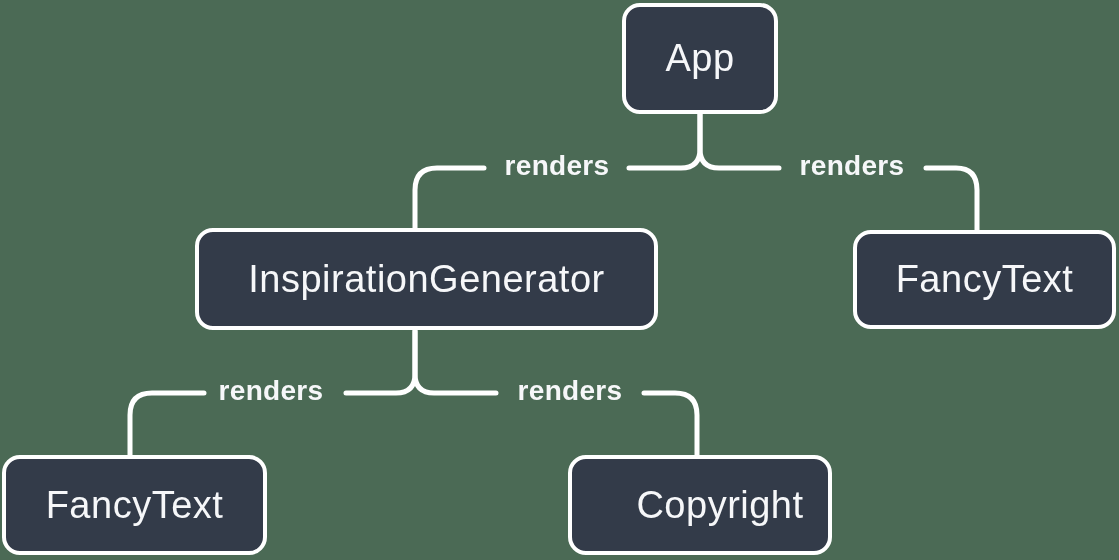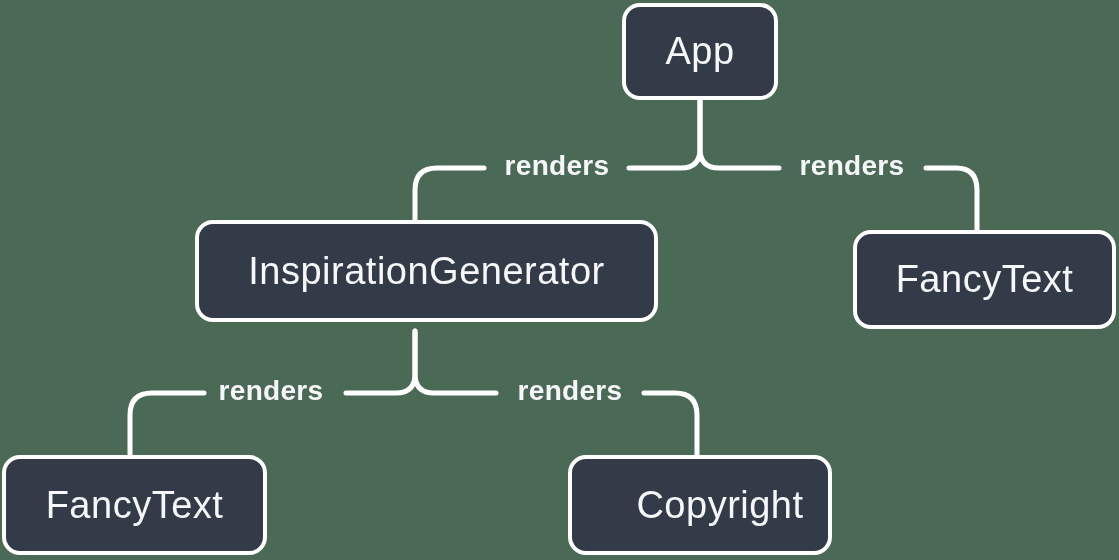--- a/index.html
+++ b/index.html
@@ -69,23 +69,23 @@
 
     <path d="M415,331 L415,374 Q415,393 396,393 L346,393"></path>
 
     <path d="M204,393 L152,393 Q130,393 130,415 L130,455"></path>
 
     <path d="M415,331 L415,374 Q415,393 434,393 L496,393"></path>
 
     <path d="M644,393 L675,393 Q697,393 697,415 L697,455"></path>
   </svg>
 
-  <div class="node" style="left:622px; top:3px; width:156px; height:97px;">App</div>
+  <div class="node" style="left:622px; top:3px; width:156px; height:111px;">App</div>
 
-  <div class="node" style="left:195px; top:220px; width:463px; height:102px;">InspirationGenerator</div>
+  <div class="node" style="left:195px; top:228px; width:463px; height:102px;">InspirationGenerator</div>
 
   <div class="node" style="left:853px; top:230px; width:263px; height:99px;">FancyText</div>
 
   <div class="node" style="left:2px; top:455px; width:265px; height:100px;">FancyText</div>
 
   <div class="node" style="left:568px; top:455px; width:264px; height:100px;padding-left:40px;">Copyright</div>
 
   <div class="edge-label" style="left:557px; top:166px;">renders</div>
 
   <div class="edge-label" style="left:852px; top:166px;">renders</div>

